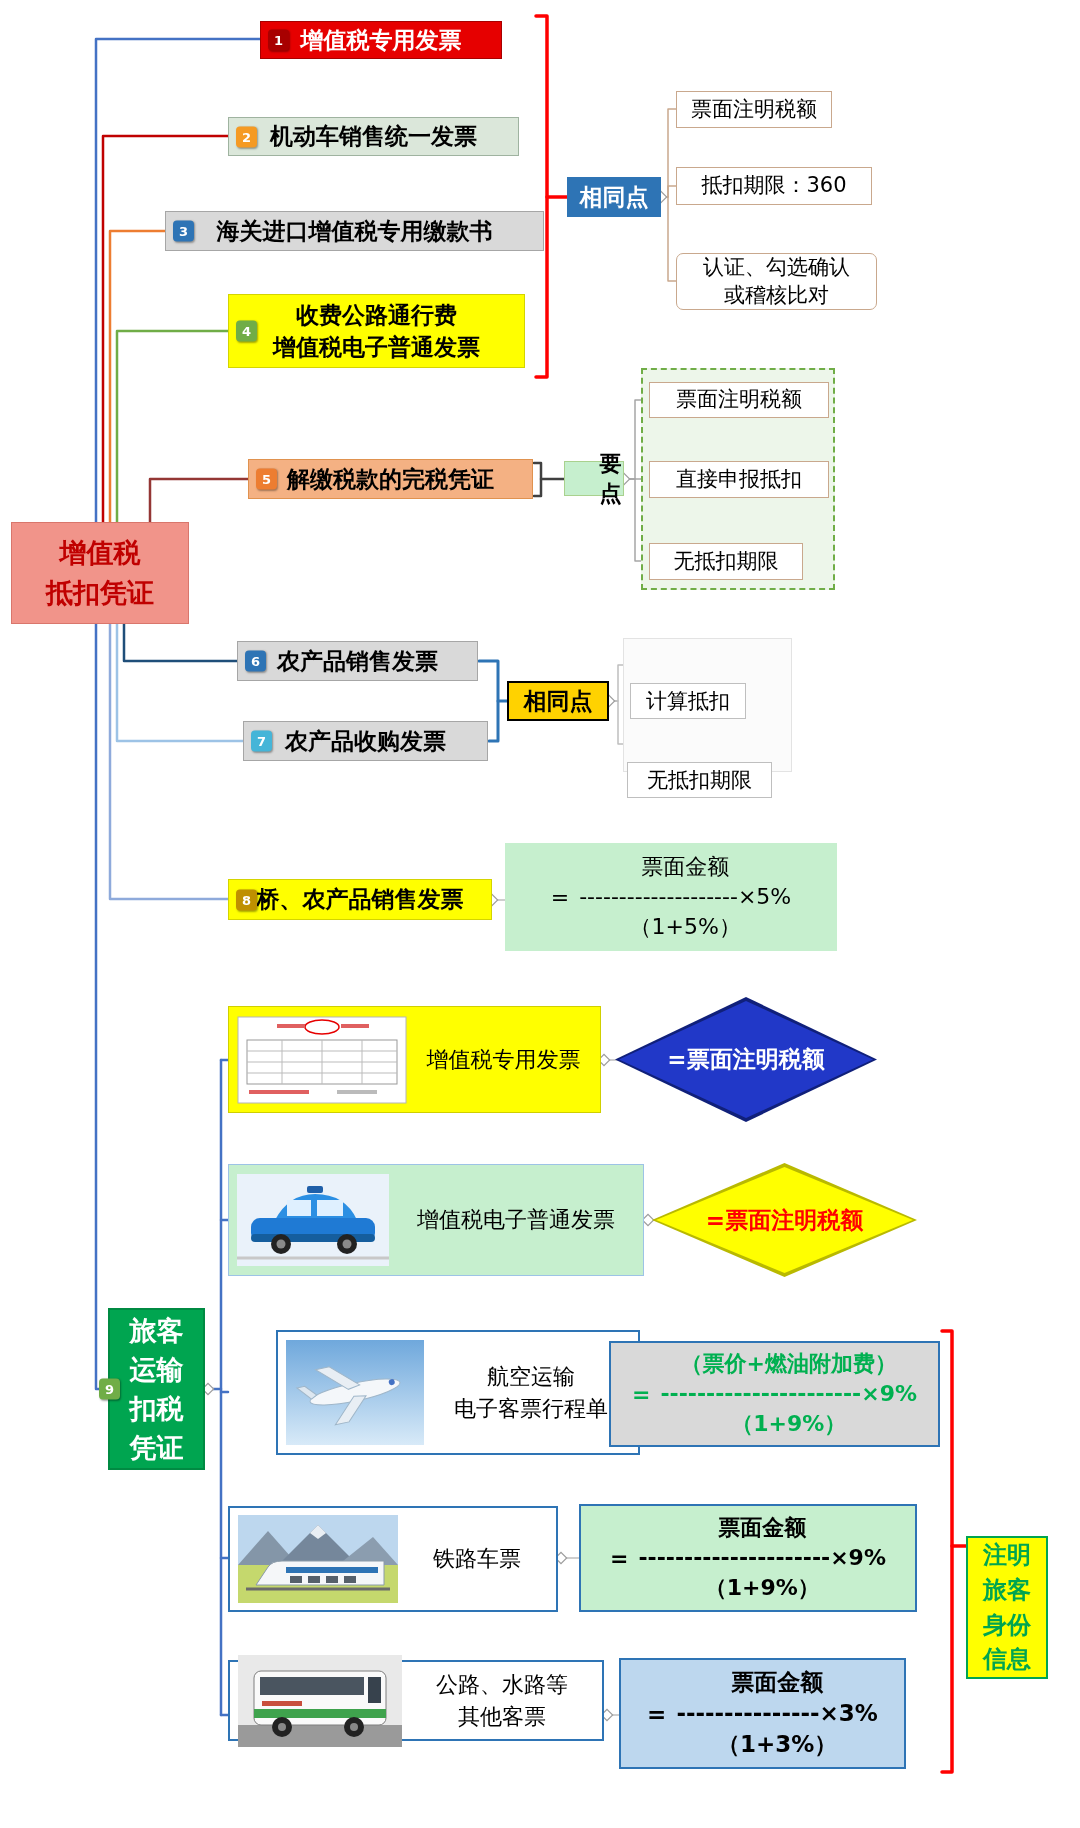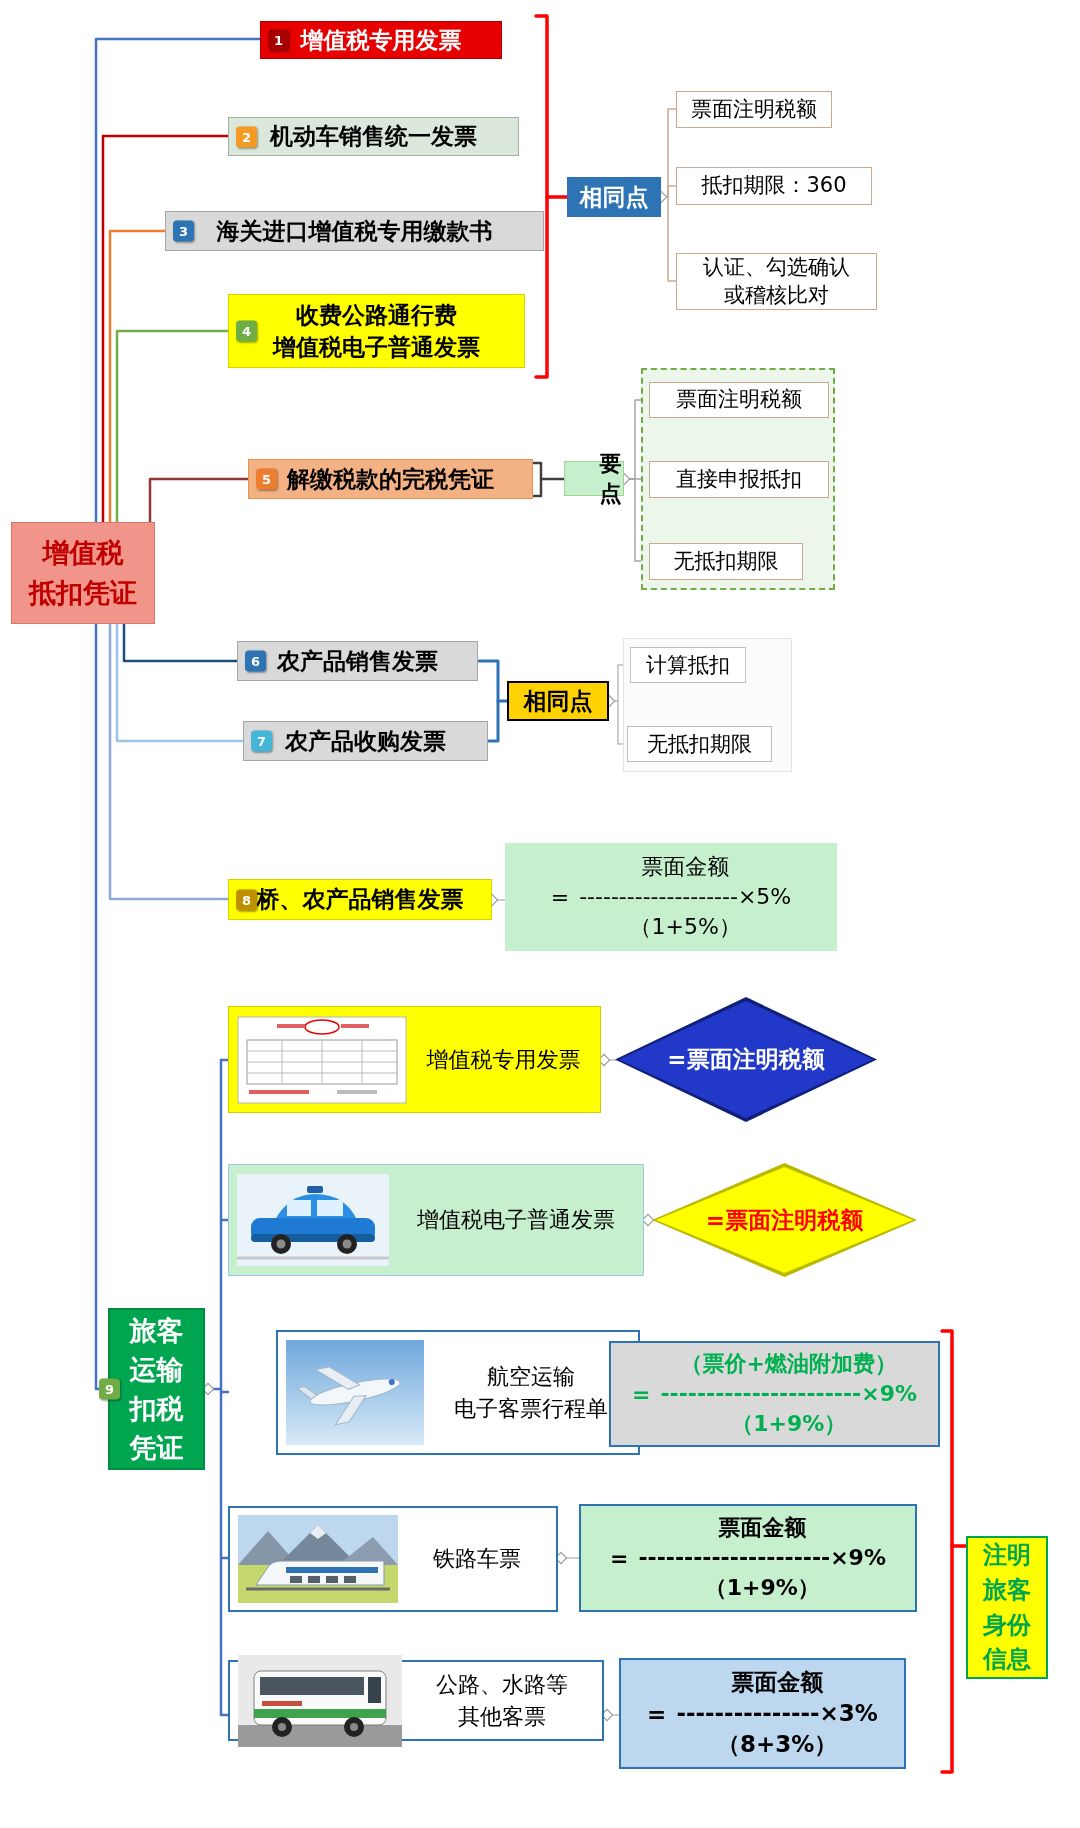--- a/index.html
+++ b/index.html
@@ -9,21 +9,21 @@
   svg.wires { position:absolute; left:0; top:0; width:1080px; height:1828px; pointer-events:none; }
 
   .node { position:absolute; display:flex; align-items:center; justify-content:center;
           text-align:center; white-space:pre-line; color:#000; }
   .badge { position:absolute; width:21px; height:21px; border-radius:4px; color:#fff;
            font-size:13px; font-weight:bold; display:flex; align-items:center; justify-content:center;
            box-shadow:1px 1px 2px rgba(0,0,0,.35); left:7px; top:50%; transform:translateY(-50%);
            white-space:normal; line-height:1; }
 
   
-  #root{left:11px;top:522px;width:144px;height:102px;background:#F1948A;border:1px solid #D9766C;
+  #root{left:11px;top:522px;width:178px;height:102px;background:#F1948A;border:1px solid #D9766C;
         color:#C00000;font-weight:bold;font-size:27px;line-height:1.5;}
   #b1{left:260px;top:21px;width:242px;height:38px;background:#E60000;border:1px solid #A80000;
       color:#fff;font-weight:bold;font-size:23px;} #b1 .badge{background:#A80000;}
   #b2{left:228px;top:117px;width:291px;height:39px;background:#DBE7DA;border:1px solid #9FB3A0;
       font-weight:bold;font-size:23px;} #b2 .badge{background:#F59A23;}
   #b3{left:165px;top:211px;width:379px;height:40px;background:#D9D9D9;border:1px solid #A6A6A6;
       font-weight:bold;font-size:23px;} #b3 .badge{background:#2E74B5;}
   #b4{left:228px;top:294px;width:297px;height:74px;background:#FFFF00;border:1px solid #D4D400;
       font-weight:bold;font-size:23px;line-height:1.4;} #b4 .badge{background:#70AD47;}
   #b5{left:248px;top:459px;width:285px;height:40px;background:#F4B183;border:1px solid #E0924F;
@@ -35,33 +35,33 @@
   #b8{left:228px;top:879px;width:264px;height:41px;background:#FFFF00;border:1px solid #D4D400;
       font-weight:bold;font-size:23px;} #b8 .badge{background:#BF9000;}
   #b9{left:108px;top:1308px;width:97px;height:162px;background:#00A550;border:2px solid #008A42;
       color:#fff;font-weight:bold;font-size:27px;line-height:1.45;} #b9 .badge{background:#70AD47;left:-11px;}
 
   
   #same1{left:567px;top:177px;width:94px;height:40px;background:#2E74B5;color:#fff;font-weight:bold;font-size:23px;}
   .wbox{background:#fff;border:1px solid #C9A88D;font-size:21px;line-height:1.3;}
   #s1b1{left:676px;top:91px;width:156px;height:37px;}
   #s1b2{left:676px;top:167px;width:196px;height:38px;}
-  #s1b3{left:676px;top:253px;width:201px;height:57px;}
+  #s1b3{left:676px;top:253px;width:201px;height:57px;border-radius:7px;}
 
   #keypoints{left:564px;top:461px;width:60px;height:35px;background:#C6EFCE;border:1px solid #A9D18E;
              font-weight:bold;font-size:22px;padding-left:33px;}
   #dashedbox{position:absolute;left:641px;top:368px;width:194px;height:222px;border:2px dashed #70AD47;background:#EDF6EA;}
   #kb1{left:649px;top:382px;width:180px;height:36px;}
   #kb2{left:649px;top:461px;width:180px;height:37px;}
   #kb3{left:649px;top:543px;width:154px;height:37px;}
 
   #same2{left:507px;top:681px;width:102px;height:40px;background:#FFD200;border:2px solid #000;
          font-weight:bold;font-size:23px;}
   #s2panel{position:absolute;left:623px;top:638px;width:169px;height:134px;background:#FBFBFB;border:1px solid #E3E3E3;}
-  .gbox{background:#fff;border:1px solid #BFBFBF;font-size:21px;}
+  .gbox{background:#fff;border:1px solid #BFBFBF;font-size:21px;margin-top:36px;}
   #s2b1{left:630px;top:647px;width:116px;height:36px;}
   #s2b2{left:627px;top:726px;width:145px;height:36px;}
 
   
   .formula{gap:10px;font-size:22px;}
   .frac{display:flex;flex-direction:column;align-items:center;line-height:1.35;}
   .fmid{display:flex;align-items:center;}
   #f8{left:505px;top:843px;width:332px;height:108px;background:#C6EFCE;}
   #fc{left:609px;top:1341px;width:331px;height:106px;background:#D9D9D9;border:2px solid #2E74B5;
       color:#00B050;font-weight:bold;}
@@ -346,21 +346,21 @@
       <rect x="24" y="46" width="40" height="5" fill="#C94F3D"></rect>
     </svg>
     <span class="lbl">公路、水路等
 其他客票</span>
   </div>
   <div class="node formula" id="fe">
     <span>=</span>
     <span class="frac">
       <span>票面金额</span>
       <span class="fmid"><span>---------------</span><span>×3%</span></span>
-      <span>（8+3%）</span>
+      <span>（1+3%）</span>
     </span>
   </div>
 
   <div class="node" id="note">注明
 旅客
 身份
 信息</div>
 
 </div>
 

